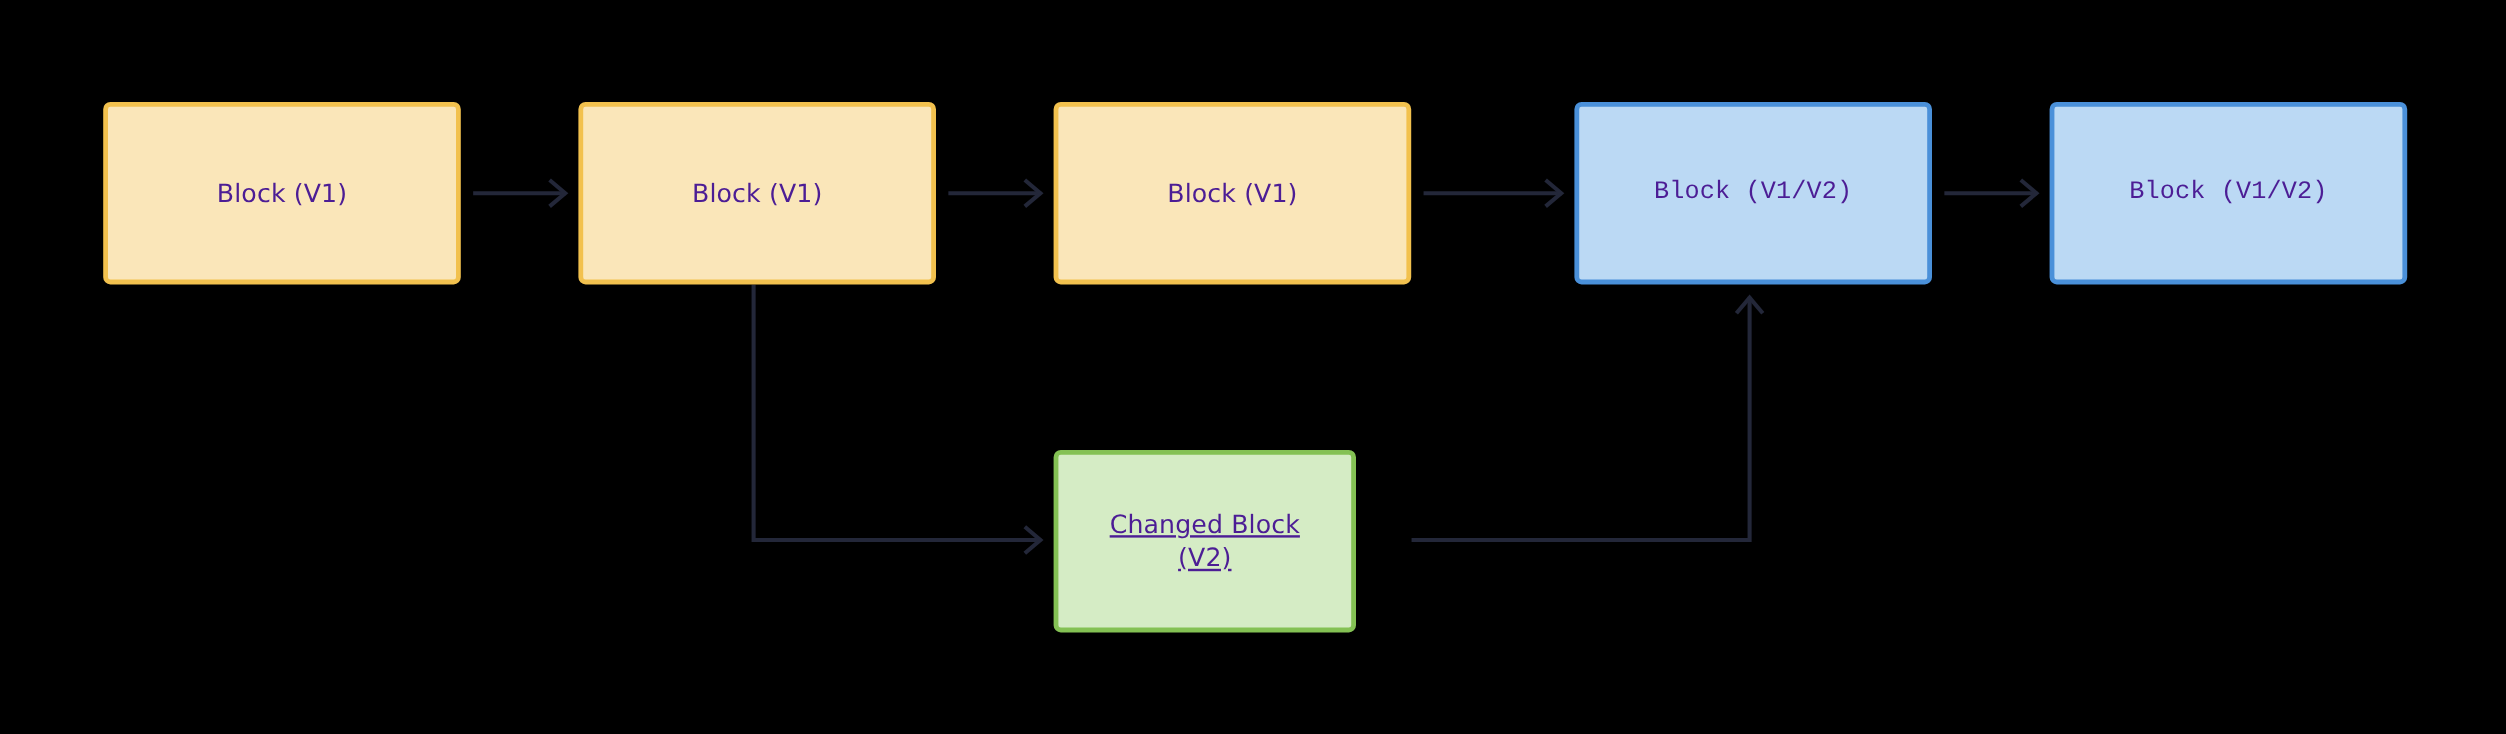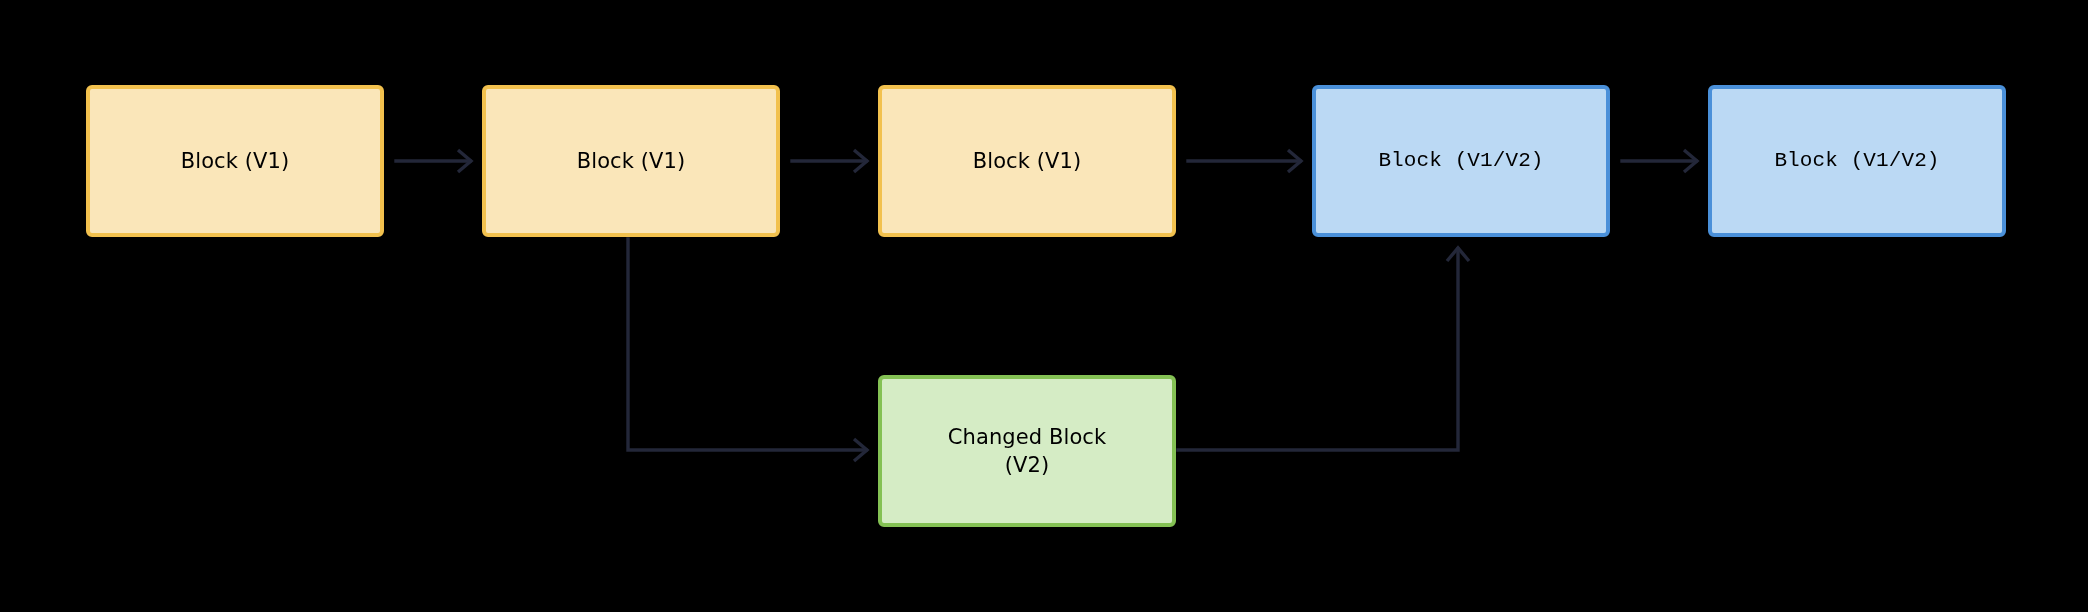--- a/index.html
+++ b/index.html
@@ -29,21 +29,21 @@
     display: flex;
     align-items: center;
     justify-content: center;
     text-align: center;
     border-style: solid;
     border-width: 4px;
     border-radius: 6px;
     font-size: 21px;
     line-height: 1.35;
     letter-spacing: 0.1px;
-    color: #000000;
+    color: #4c1d95;
     white-space: pre-line;
     user-select: none;
   }
   .node-label {
     display: block;
     white-space: pre-line;
   }
   .node-v1 {
     background: #fae6b9;
     border-color: #f2c14e;
@@ -91,17 +91,17 @@
         </g>
       </g>
   </svg>
 
   <div id="nodes-group">
       <div class="node node-v1" style="left: 86px; top: 85px; width: 298px; height: 152px;"><span class="node-label">Block (V1)</span></div>
       <div class="node node-v1" style="left: 482px; top: 85px; width: 298px; height: 152px;"><span class="node-label">Block (V1)</span></div>
       <div class="node node-v1" style="left: 878px; top: 85px; width: 298px; height: 152px;"><span class="node-label">Block (V1)</span></div>
       <div class="node node-v1v2" style="left: 1312px; top: 85px; width: 298px; height: 152px;"><span class="node-label">Block (V1/V2)</span></div>
       <div class="node node-v1v2" style="left: 1708px; top: 85px; width: 298px; height: 152px;"><span class="node-label">Block (V1/V2)</span></div>
-      <div class="node node-changed" style="left: 878px; top: 375px; width: 298px; height: 152px;"><span class="node-label">Changed Block
+      <div class="node node-changed" style="left: 878px; top: 375px; width: 252px; height: 152px; text-decoration: underline;"><span class="node-label">Changed Block
 (V2)</span></div>
     </div>
 
 </div>
 
 </body></html>

